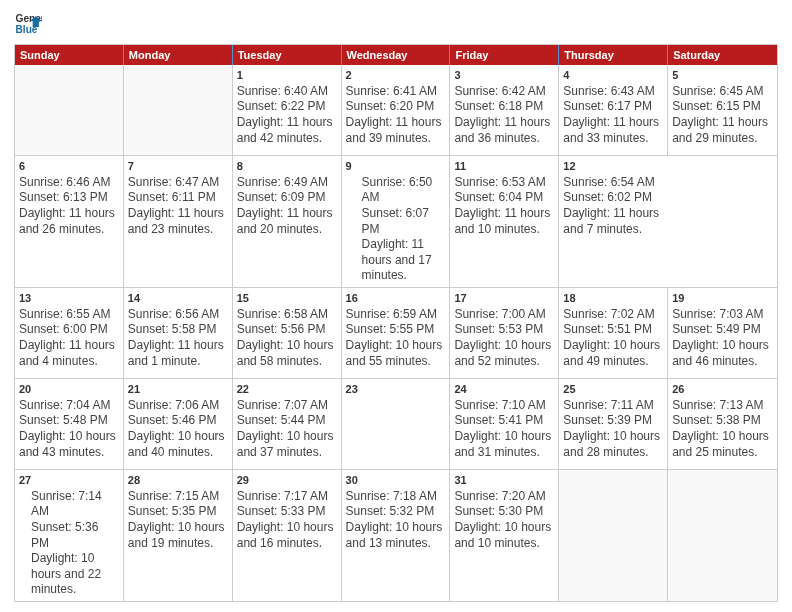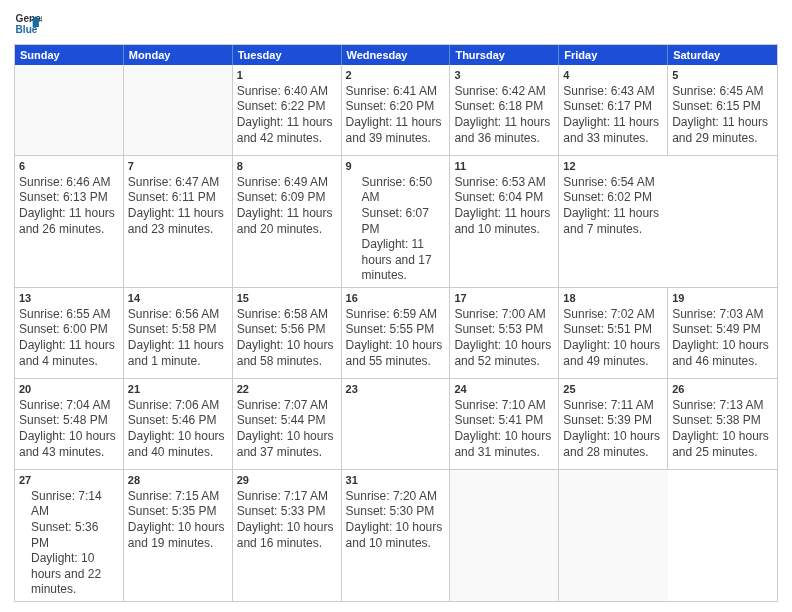--- a/index.html
+++ b/index.html
@@ -46,21 +46,21 @@
     }
     .calendar {
       flex: 1;
       display: flex;
       flex-direction: column;
       border: 1px solid #ccc;
     }
     .cal-header {
       display: grid;
       grid-template-columns: repeat(7, 1fr);
-      background: #1d4ed8;
+      background: #b91c1c;
     }
     .cal-header-cell {
       color: #fff;
       font-size: 11px;
       font-weight: bold;
       padding: 4px 5px;
       text-align: left;
       border-right: 1px solid #5590cc;
     }
     .cal-header-cell:last-child { border-right: none; }
@@ -117,22 +117,22 @@
       <div class="location"></div>
     </div>
   </div>
 
   <div class="calendar">
     <div class="cal-header">
     <div class="cal-header-cell">Sunday</div>
         <div class="cal-header-cell">Monday</div>
         <div class="cal-header-cell">Tuesday</div>
         <div class="cal-header-cell">Wednesday</div>
+        <div class="cal-header-cell">Friday</div>
         <div class="cal-header-cell">Thursday</div>
-        <div class="cal-header-cell">Friday</div>
         <div class="cal-header-cell">Saturday</div>
       </div>
     <div class="cal-body">
     <div class="cal-row">
           <div class="cal-cell empty"></div>
           <div class="cal-cell empty"></div>
           <div class="cal-cell">
             <span class="day-num">1</span>
             <div class="cell-text" style="white-space: pre-line;">Sunrise: 6:40 AM
 Sunset: 6:22 PM
@@ -299,20 +299,26 @@
 Sunset: 5:35 PM
 Daylight: 10 hours and 19 minutes.</div>
           </div>
           <div class="cal-cell">
             <span class="day-num">29</span>
             <div class="cell-text" style="white-space: pre-line;">Sunrise: 7:17 AM
 Sunset: 5:33 PM
 Daylight: 10 hours and 16 minutes.</div>
           </div>
           <div class="cal-cell">
+            <span class="day-num">30</span>
+            <div class="cell-text" style="white-space: pre-line;">Sunrise: 7:18 AM
+Sunset: 5:32 PM
+Daylight: 10 hours and 13 minutes.</div>
+          </div>
+          <div class="cal-cell">
             <span class="day-num">31</span>
             <div class="cell-text" style="white-space: pre-line;">Sunrise: 7:20 AM
 Sunset: 5:30 PM
 Daylight: 10 hours and 10 minutes.</div>
           </div>
           <div class="cal-cell empty"></div>
           <div class="cal-cell empty"></div>
         </div>
       </div>
   </div>

